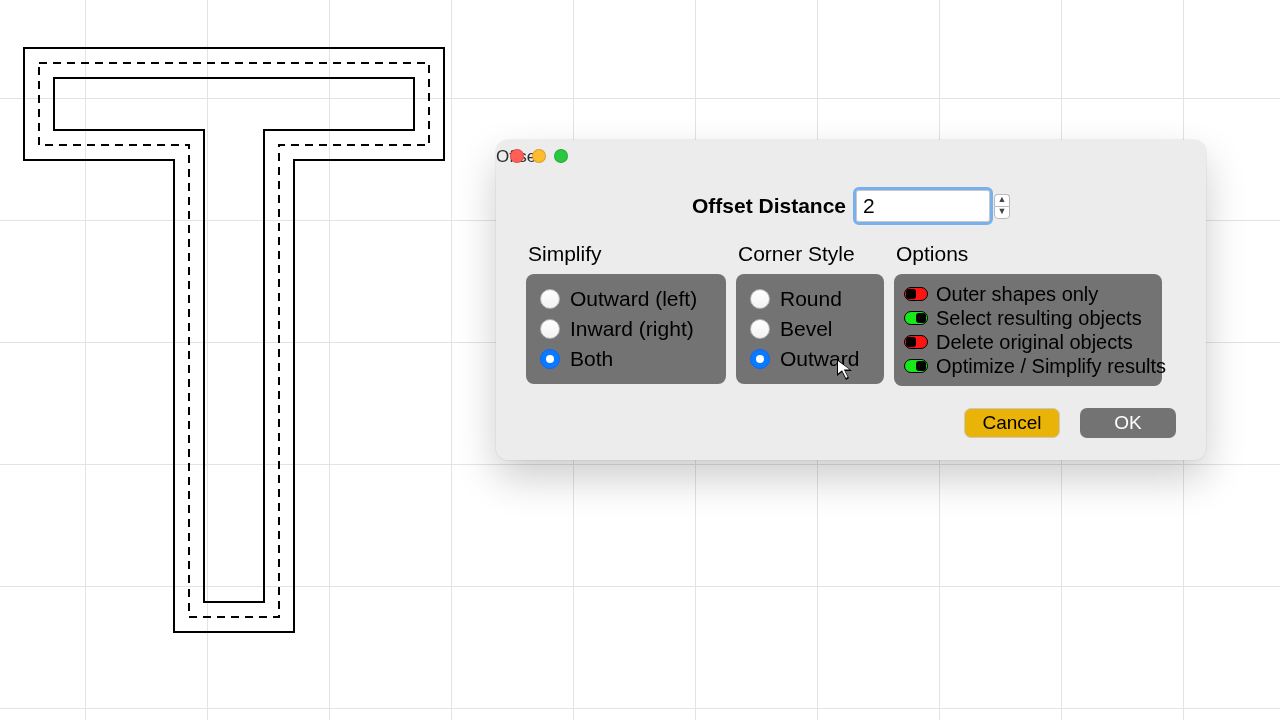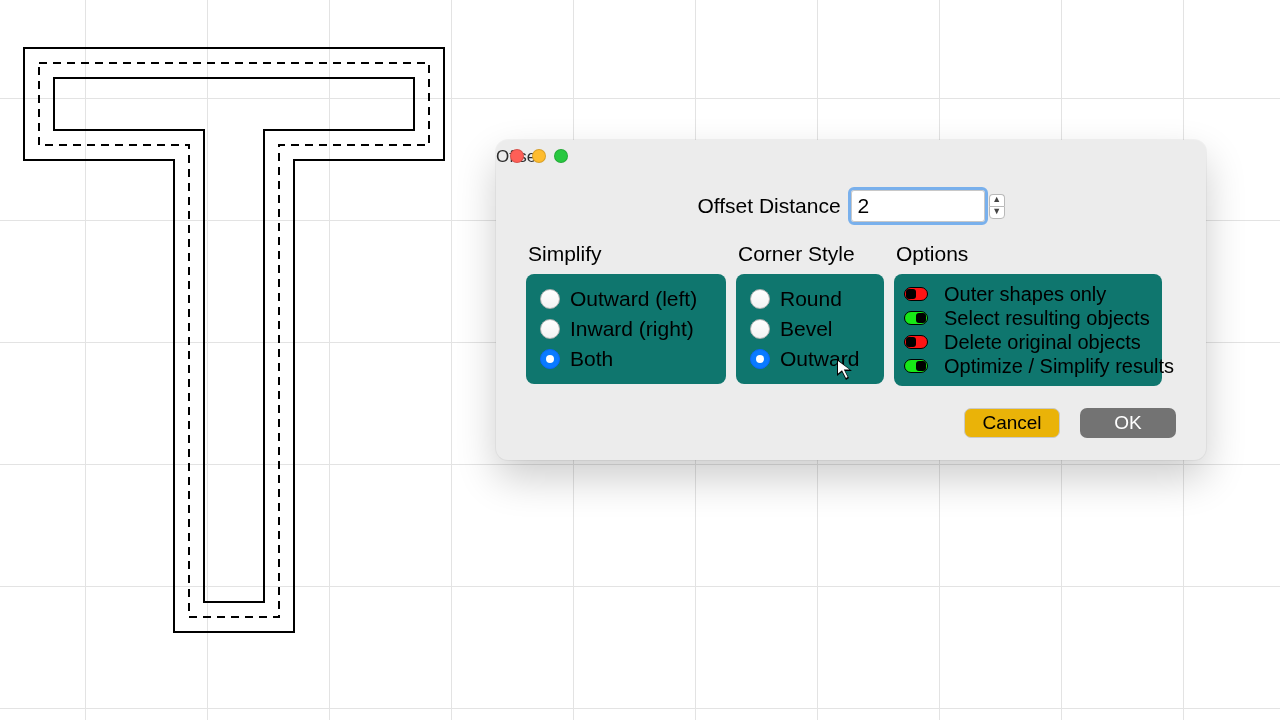--- a/index.html
+++ b/index.html
@@ -75,21 +75,21 @@
   }
 
   
   .offset-row {
     display: flex;
     align-items: center;
     justify-content: center;
     gap: 10px;
     margin-bottom: 20px;
   }
-  .offset-row label { font-size: 21px; }
+  .offset-row label { font-size: 21px; font-weight: bold; }
 
   .num-wrap {
     display: flex;
     align-items: stretch;
   }
   .num-input {
     width: 120px;
     height: 30px;
     font-size: 21px;
     padding: 0 6px;
@@ -122,37 +122,37 @@
   .groups {
     display: flex;
     gap: 10px;
     align-items: flex-start;
   }
   .group-title {
     font-size: 21px;
     margin: 0 0 8px 2px;
   }
   .group-box {
-    background: #0f766e;
+    background: #737373;
     border-radius: 8px;
     padding: 10px 14px;
   }
   .col-direction .group-box { width: 172px; }
   .col-corner    .group-box { width: 120px; }
   .col-options   .group-box { width: 248px; padding:8px 10px; }
 
   .radio-row, .toggle-row {
     display: flex;
     align-items: center;
     gap: 10px;
     height: 30px;
     font-size: 21px;
     white-space: nowrap;
   }
-  .toggle-row { height: 24px; gap: 16px; font-size: 20px; }
+  .toggle-row { height: 24px; gap: 8px; font-size: 20px; }
 
   
   .radio {
     width: 20px;
     height: 20px;
     border-radius: 50%;
     box-sizing: border-box;
     border: 1px solid #b3b3b3;
     background: linear-gradient(#fff,#f2f2f2);
     position: relative;

